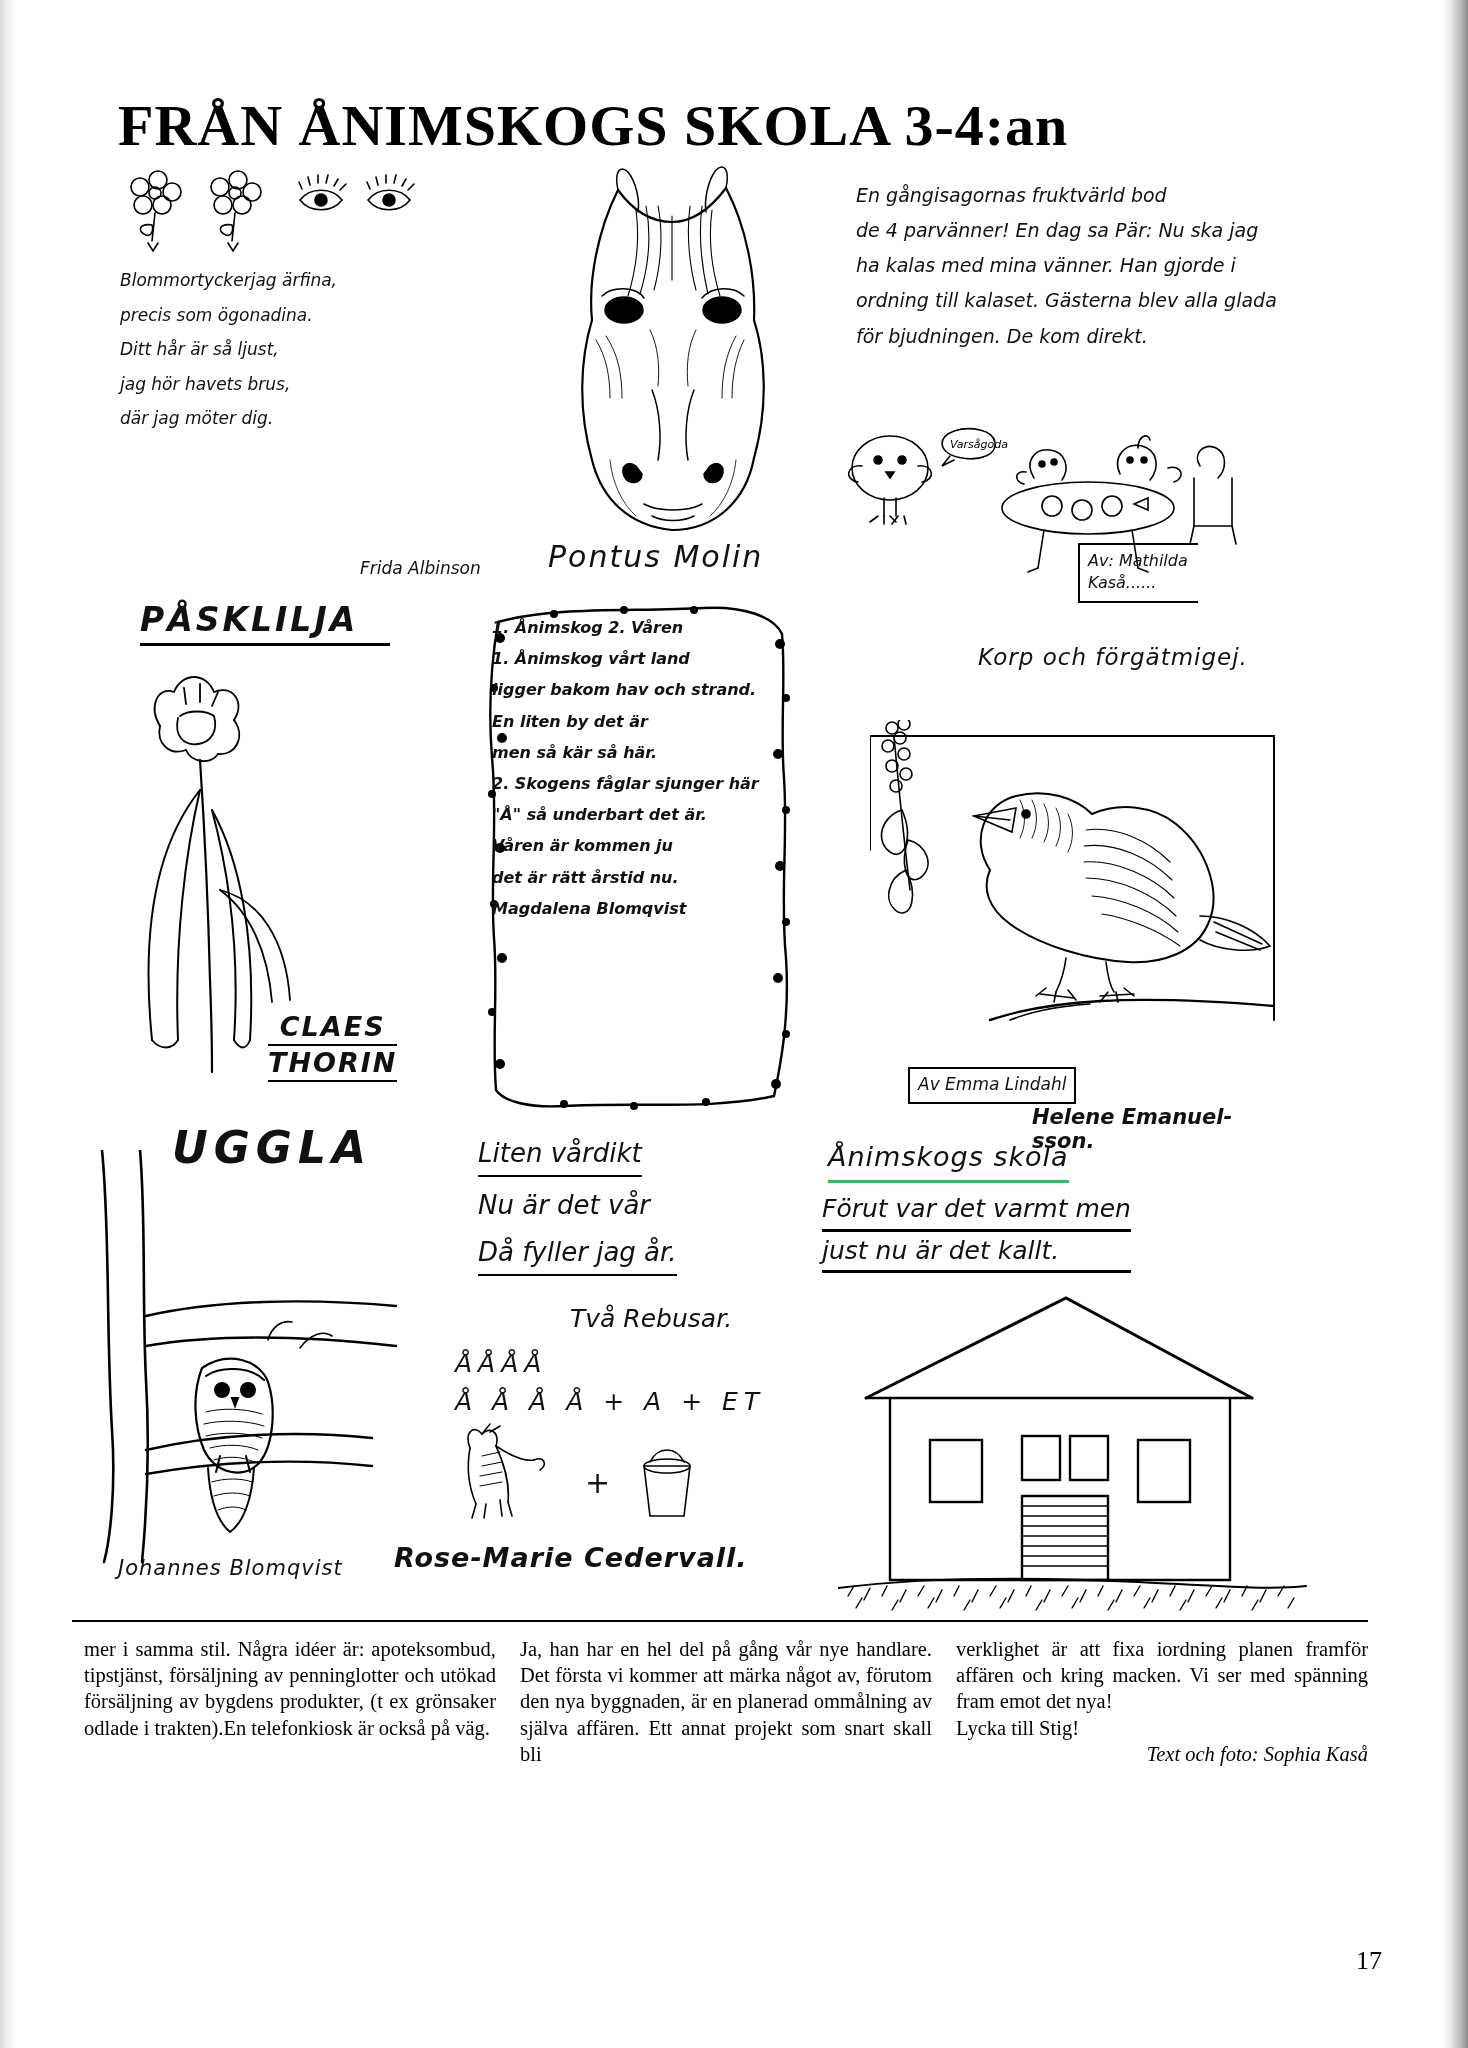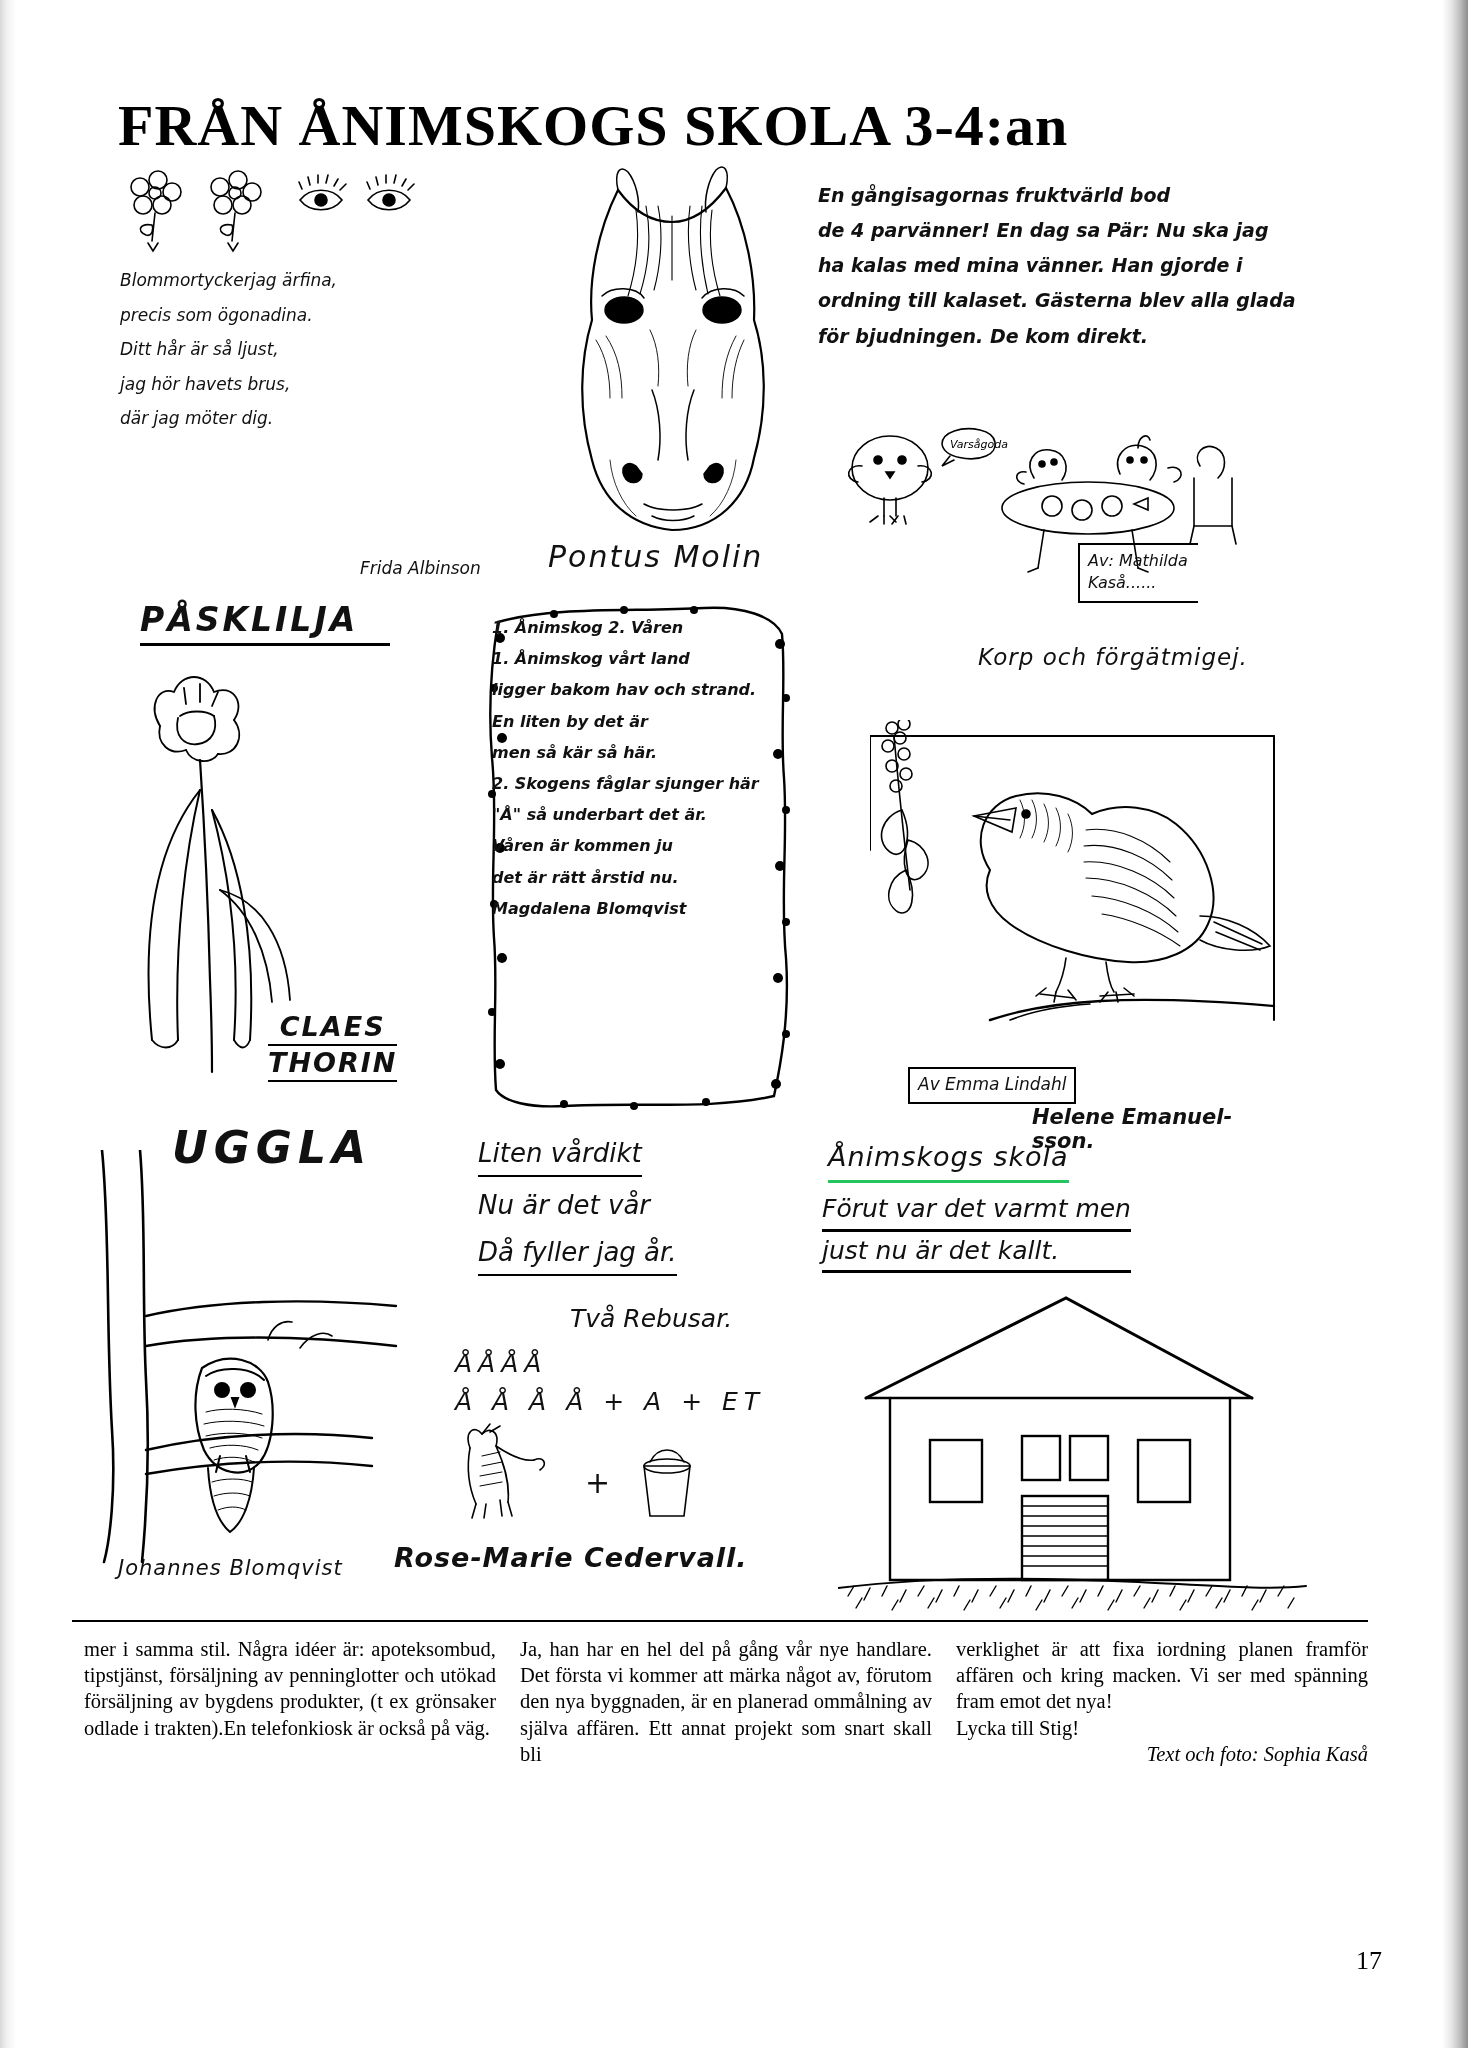--- a/index.html
+++ b/index.html
@@ -80,24 +80,23 @@
 
   
   #cap-pontus {
     left: 548px; top: 534px;
     font-size: 30px;
     letter-spacing: 2px;
   }
 
   
   #story-fruit {
-    left: 818px; top: 178px; width: 530px;
+    left: 856px; top: 178px; width: 530px;
     font-size: 19px;
     line-height: 1.85;
-    font-weight: bold;
   }
 
   
   #box-mathilda {
     left: 1078px; top: 543px;
     border: 2px solid #000;
     border-right: none;
     padding: 5px 10px 8px 8px;
     font-size: 16px;
     line-height: 1.35;

